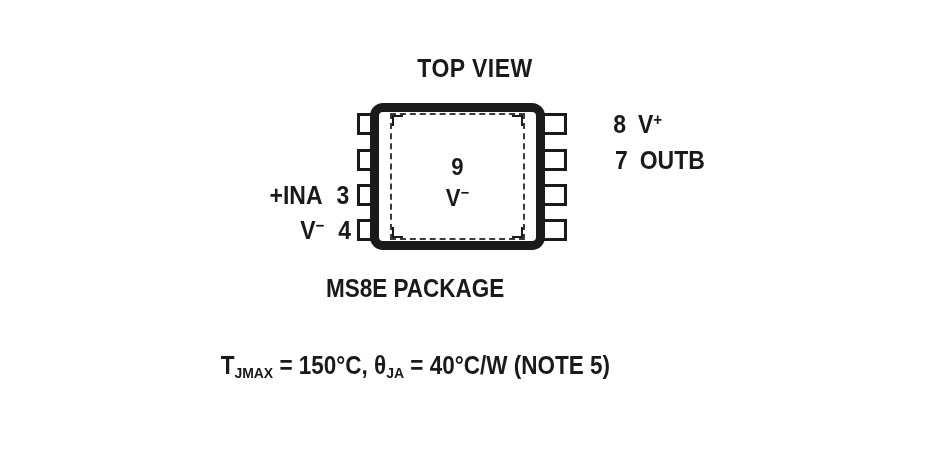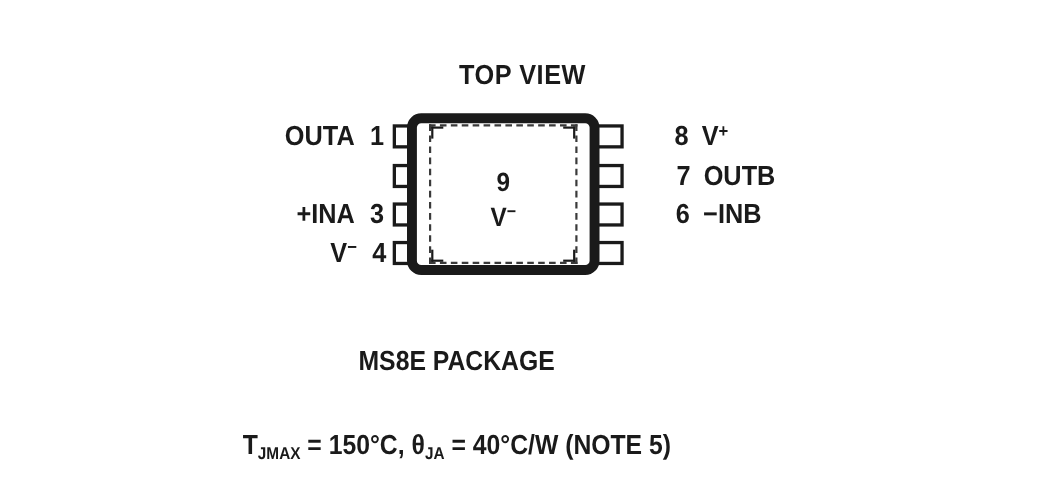--- a/index.html
+++ b/index.html
@@ -155,21 +155,20 @@
     line-height: 0;
   }
 
   
   .caption {
     position: absolute;
     left: 0;
     width: 830px;
     text-align: center;
     white-space: nowrap;
-    margin-top: 40px;
   }
   .caption .txt { display: inline-block; transform: scaleX(0.9); }
 
   .cap-pkg   { top: 274px; font-size: 25px; }
   .cap-lead  { top: 305px; font-size: 25px; }
   .cap-therm { top: 351px; font-size: 25px; }
   .cap-note  { top: 385px; font-size: 25px; }
   .cap-note .txt { transform: scaleX(0.875); }
 </style>
 </head>
@@ -195,32 +194,30 @@
 
     <div class="pad"></div>
     <div class="pad-corner pc-tl"></div>
     <div class="pad-corner pc-tr"></div>
     <div class="pad-corner pc-bl"></div>
     <div class="pad-corner pc-br"></div>
 
     <div class="pad-text pad-num">9</div>
     <div class="pad-text pad-name"><span>V</span><span class="sup">−</span></div>
 
-    <div class="pin-label left pl-r1"><span class="txt"><span>OUTA</span><span class="sup"></span><span class="num">1</span></span></div>
 
 
     <div class="pin-label left pl-r3"><span class="txt"><span>+INA</span><span class="sup"></span><span class="num">3</span></span></div>
 
     <div class="pin-label left pl-r4"><span class="txt"><span>V</span><span class="sup">−</span><span class="num">4</span></span></div>
 
     <div class="pin-label right pl-r1"><span class="txt"><span class="num">8</span><span class="nm">V</span><span class="sup">+</span></span></div>
 
     <div class="pin-label right pl-r2"><span class="txt"><span class="num">7</span><span class="nm">OUTB</span><span class="sup"></span></span></div>
 
-    <div class="pin-label right pl-r3"><span class="txt"><span class="num">6</span><span class="nm">−INB</span><span class="sup"></span></span></div>
 
 
   </div>
 
   <div class="caption cap-pkg"><span class="txt">MS8E PACKAGE</span></div>
 
 
   <div class="caption cap-therm"><span class="txt"><span>T</span><span class="sub">JMAX</span><span> = 150°C, </span><span>θ</span><span class="sub">JA</span><span> = 40°C/W (NOTE 5)</span></span></div>
 
 

